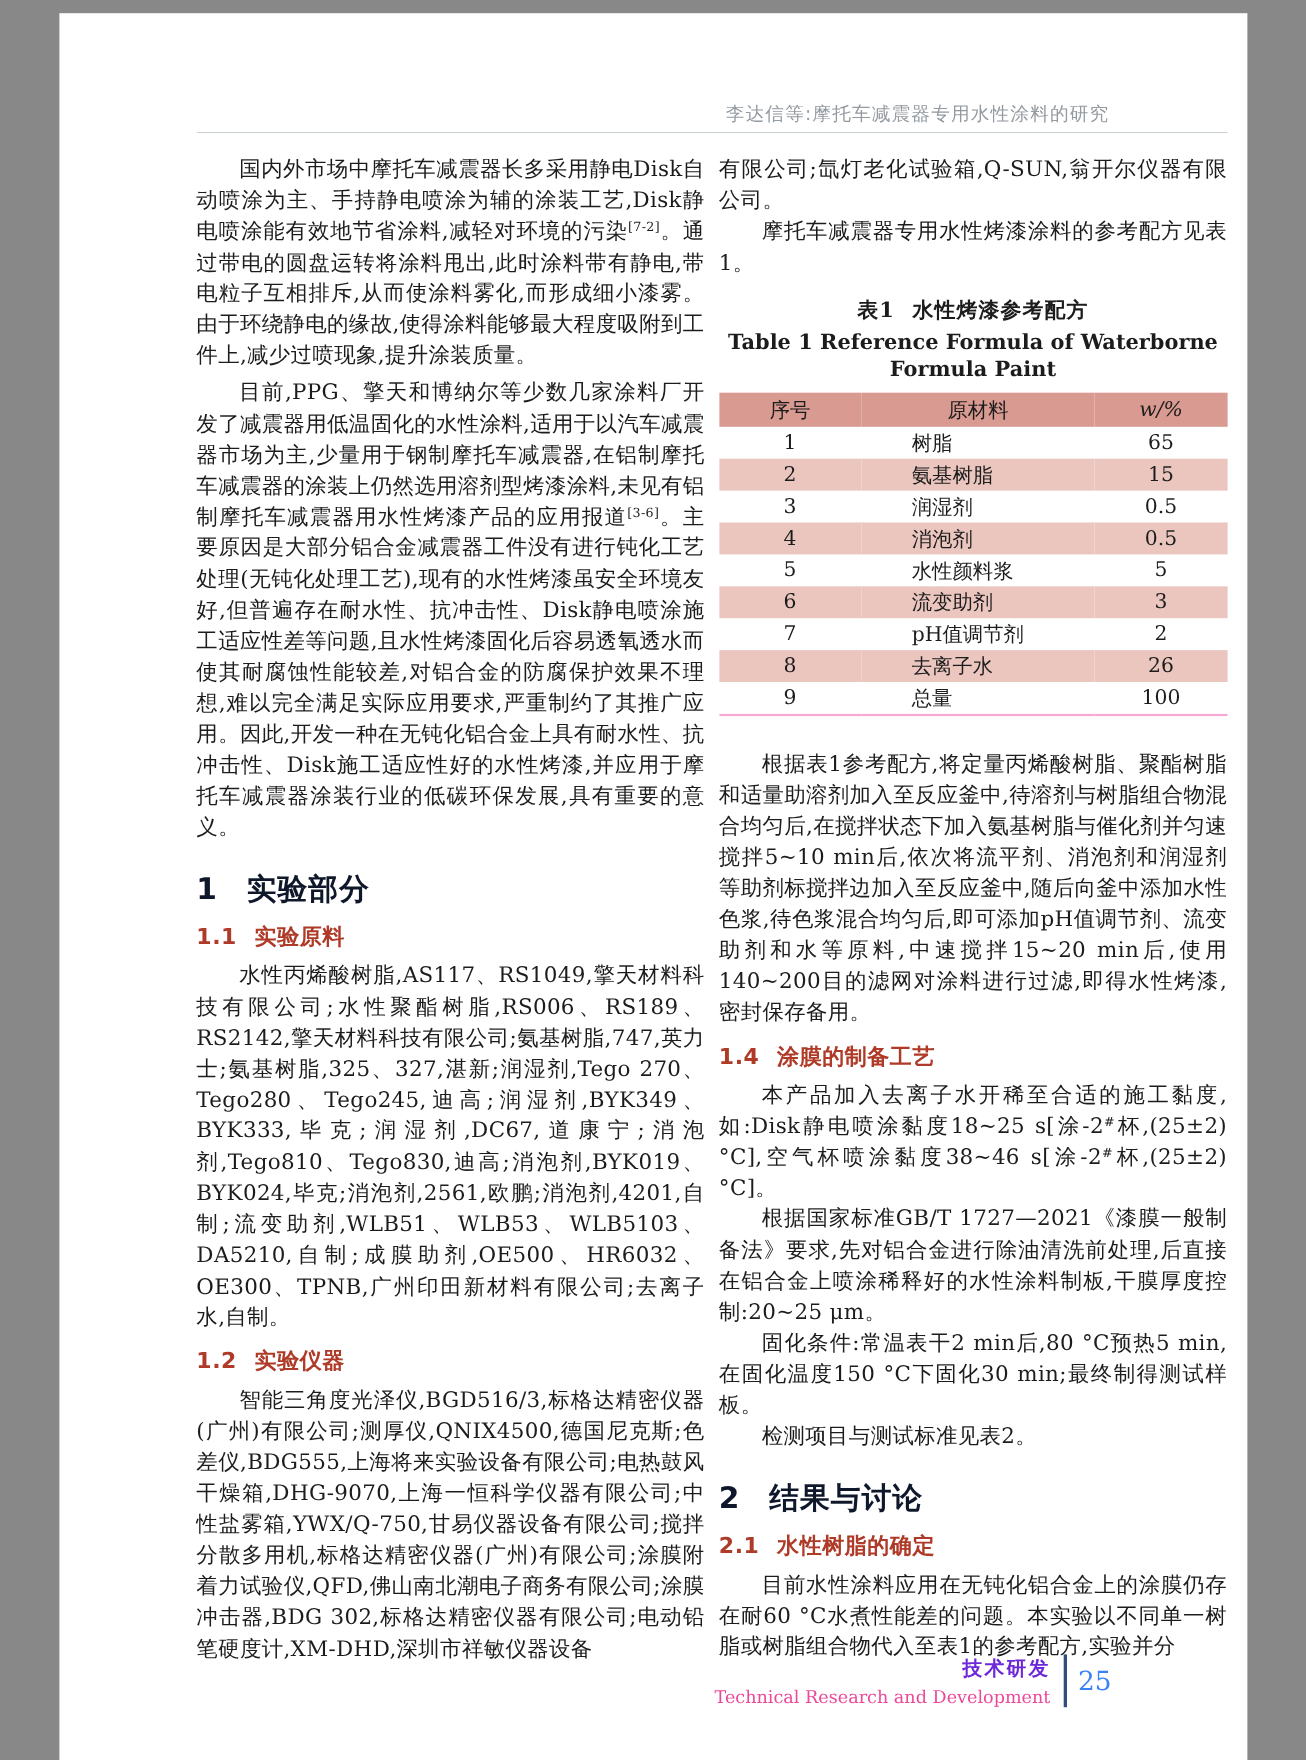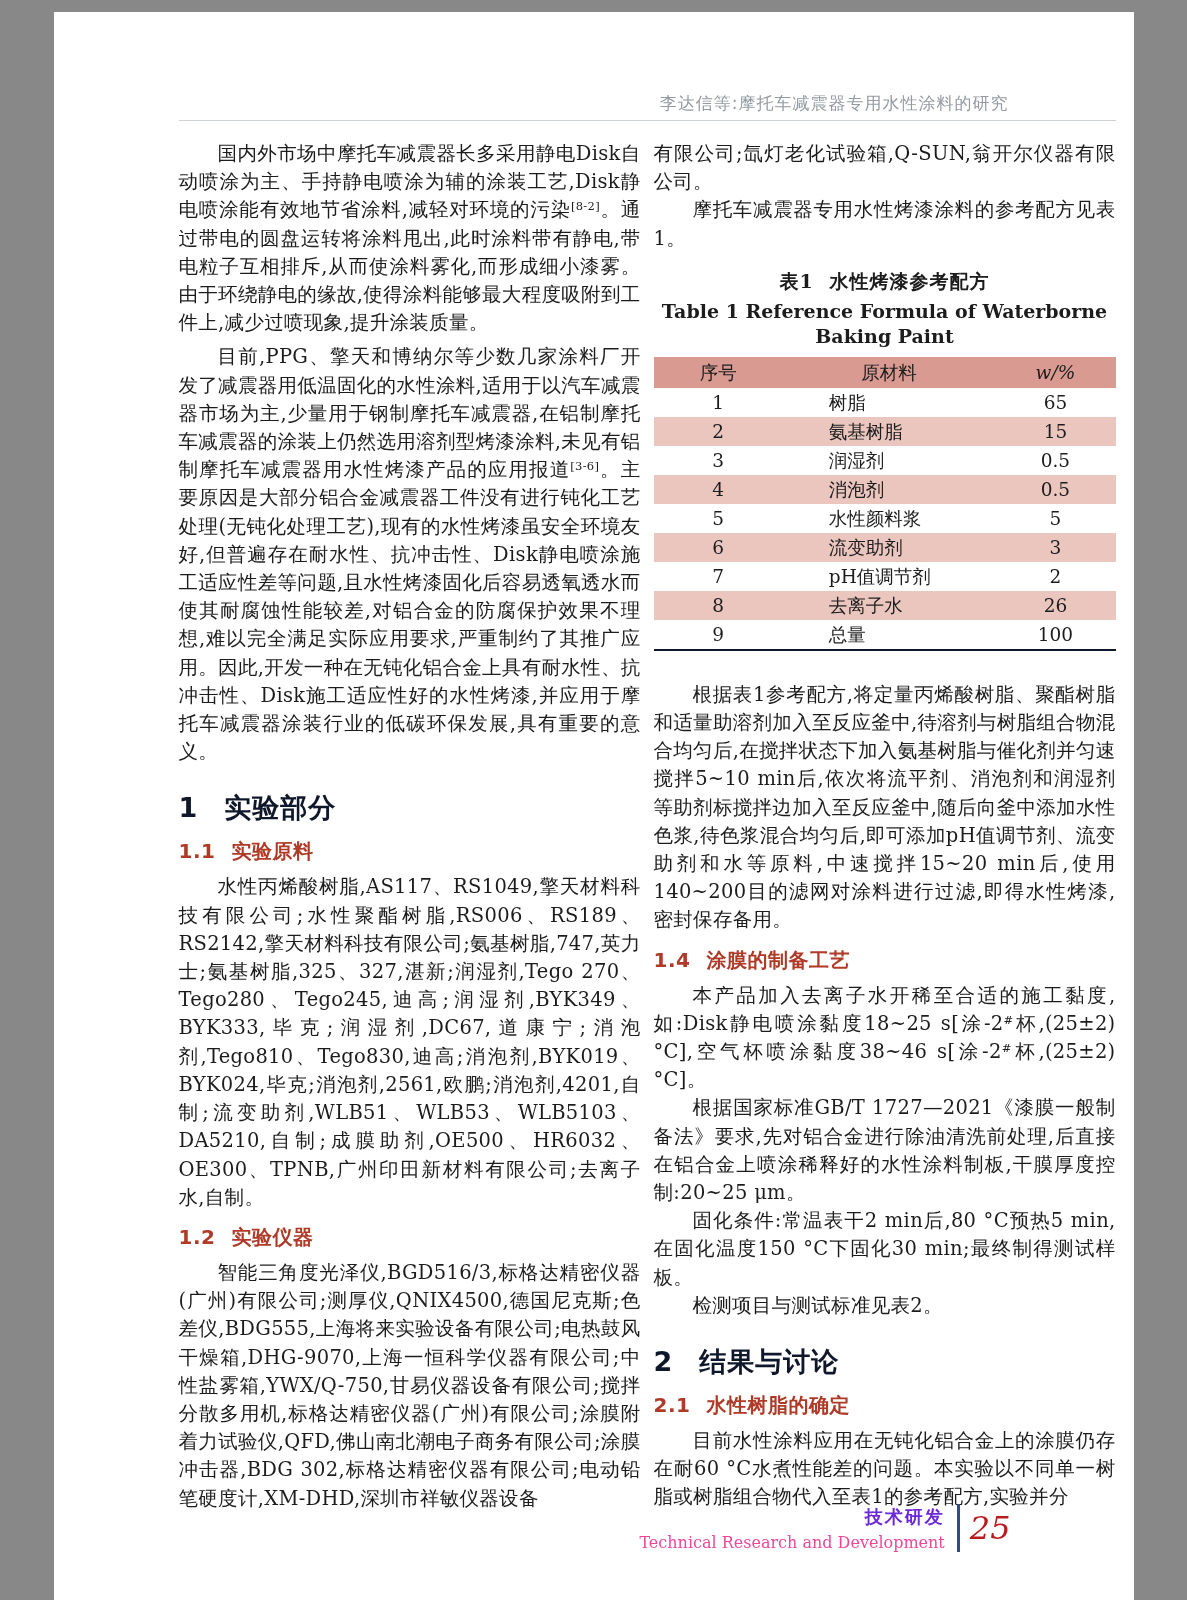--- a/index.html
+++ b/index.html
@@ -49,65 +49,65 @@
     background:#d89a91;font-weight:normal;height:31px;padding:0;
   }
   table.t1 th.c0{width:28%;text-align:center;}
   table.t1 th.c1{width:46%;text-align:center;}
   table.t1 th.c2{width:26%;text-align:center;font-style:italic;}
   table.t1 td{height:29px;padding:0;}
   table.t1 td.c0{text-align:center;}
   table.t1 td.c1{text-align:left;padding-left:46px;}
   table.t1 td.c2{text-align:center;}
   table.t1 tr.alt td{background:#ebc6bf;}
-  table.t1{border-bottom:2px solid #0f172a;}
+  table.t1{border-bottom:2px solid #f9a8d4;}
   
   .footer{
     position:absolute;top:1492px;right:123px;
     display:flex;align-items:center;
   }
   .footer-text{text-align:right;}
   .footer-zh{
     font-family:Liberation Serif, serif;
     font-size:18px;font-weight:bold;color:#6d28d9;letter-spacing:2px;line-height:26px;
   }
   .footer-en{font-size:16px;color:#ec4899;margin-top:3px;}
   .footer-bar{width:3px;height:48px;background:#2f4d7e;margin:0 10px 0 12px;}
-  .footer-page{font-size:32px;color:#b91c1c;font-style:italic;}
+  .footer-page{font-size:24px;color:#3b82f6;}
 </style>
 </head>
 <body>
 
 <div class="page">
 
   <div class="running-head">李达信等:摩托车减震器专用水性涂料的研究</div>
   <div class="head-rule"></div>
 
   <div class="col col-left">
-    <p class="body indent">国内外市场中摩托车减震器长多采用静电Disk自动喷涂为主、手持静电喷涂为辅的涂装工艺,Disk静电喷涂能有效地节省涂料,减轻对环境的污染<sup>[8-2]</sup>。通过带电的圆盘运转将涂料甩出,此时涂料带有静电,带电粒子互相排斥,从而使涂料雾化,而形成细小漆雾。由于环绕静电的缘故,使得涂料能够最大程度吸附到工件上,减少过喷现象,提升涂装质量。</p>
+    <p class="body indent">国内外市场中摩托车减震器长多采用静电Disk自动喷涂为主、手持静电喷涂为辅的涂装工艺,Disk静电喷涂能有效地节省涂料,减轻对环境的污染<sup>[7-2]</sup>。通过带电的圆盘运转将涂料甩出,此时涂料带有静电,带电粒子互相排斥,从而使涂料雾化,而形成细小漆雾。由于环绕静电的缘故,使得涂料能够最大程度吸附到工件上,减少过喷现象,提升涂装质量。</p>
     <p class="body indent gap">目前,PPG、擎天和博纳尔等少数几家涂料厂开发了减震器用低温固化的水性涂料,适用于以汽车减震器市场为主,少量用于钢制摩托车减震器,在铝制摩托车减震器的涂装上仍然选用溶剂型烤漆涂料,未见有铝制摩托车减震器用水性烤漆产品的应用报道<sup>[3-6]</sup>。主要原因是大部分铝合金减震器工件没有进行钝化工艺处理(无钝化处理工艺),现有的水性烤漆虽安全环境友好,但普遍存在耐水性、抗冲击性、Disk静电喷涂施工适应性差等问题,且水性烤漆固化后容易透氧透水而使其耐腐蚀性能较差,对铝合金的防腐保护效果不理想,难以完全满足实际应用要求,严重制约了其推广应用。因此,开发一种在无钝化铝合金上具有耐水性、抗冲击性、Disk施工适应性好的水性烤漆,并应用于摩托车减震器涂装行业的低碳环保发展,具有重要的意义。</p>
 
     <h1 class="sec"><span class="num">1</span><span>实验部分</span></h1>
 
     <h2 class="sec"><span class="num">1.1</span><span>实验原料</span></h2>
     <p class="body indent">水性丙烯酸树脂,AS117、RS1049,擎天材料科技有限公司;水性聚酯树脂,RS006、RS189、RS2142,擎天材料科技有限公司;氨基树脂,747,英力士;氨基树脂,325、327,湛新;润湿剂,Tego 270、Tego280、Tego245,迪高;润湿剂,BYK349、BYK333,毕克;润湿剂,DC67,道康宁;消泡剂,Tego810、Tego830,迪高;消泡剂,BYK019、BYK024,毕克;消泡剂,2561,欧鹏;消泡剂,4201,自制;流变助剂,WLB51、WLB53、WLB5103、DA5210,自制;成膜助剂,OE500、HR6032、OE300、TPNB,广州印田新材料有限公司;去离子水,自制。</p>
 
     <h2 class="sec"><span class="num">1.2</span><span>实验仪器</span></h2>
     <p class="body indent">智能三角度光泽仪,BGD516/3,标格达精密仪器(广州)有限公司;测厚仪,QNIX4500,德国尼克斯;色差仪,BDG555,上海将来实验设备有限公司;电热鼓风干燥箱,DHG-9070,上海一恒科学仪器有限公司;中性盐雾箱,YWX/Q-750,甘易仪器设备有限公司;搅拌分散多用机,标格达精密仪器(广州)有限公司;涂膜附着力试验仪,QFD,佛山南北潮电子商务有限公司;涂膜冲击器,BDG 302,标格达精密仪器有限公司;电动铅笔硬度计,XM-DHD,深圳市祥敏仪器设备</p>
   </div>
 
   <div class="col col-right">
     <p class="body">有限公司;氙灯老化试验箱,Q-SUN,翁开尔仪器有限公司。</p>
 
     <p class="body indent">摩托车减震器专用水性烤漆涂料的参考配方见表1。</p>
 
     <div class="tbl-wrap">
       <div class="tbl-title-zh"><span>表1</span><span class="tsp"></span><span>水性烤漆参考配方</span></div>
       <div class="tbl-title-en">Table 1   Reference Formula of Waterborne</div>
-      <div class="tbl-title-en">Baking Paint</div>
+      <div class="tbl-title-en">Formula Paint</div>
       <table class="t1">
         <thead>
           <tr>
             <th class="c0">序号</th>
             <th class="c1">原材料</th>
             <th class="c2">w/%</th>
           </tr>
         </thead>
         <tbody>
             <tr>

